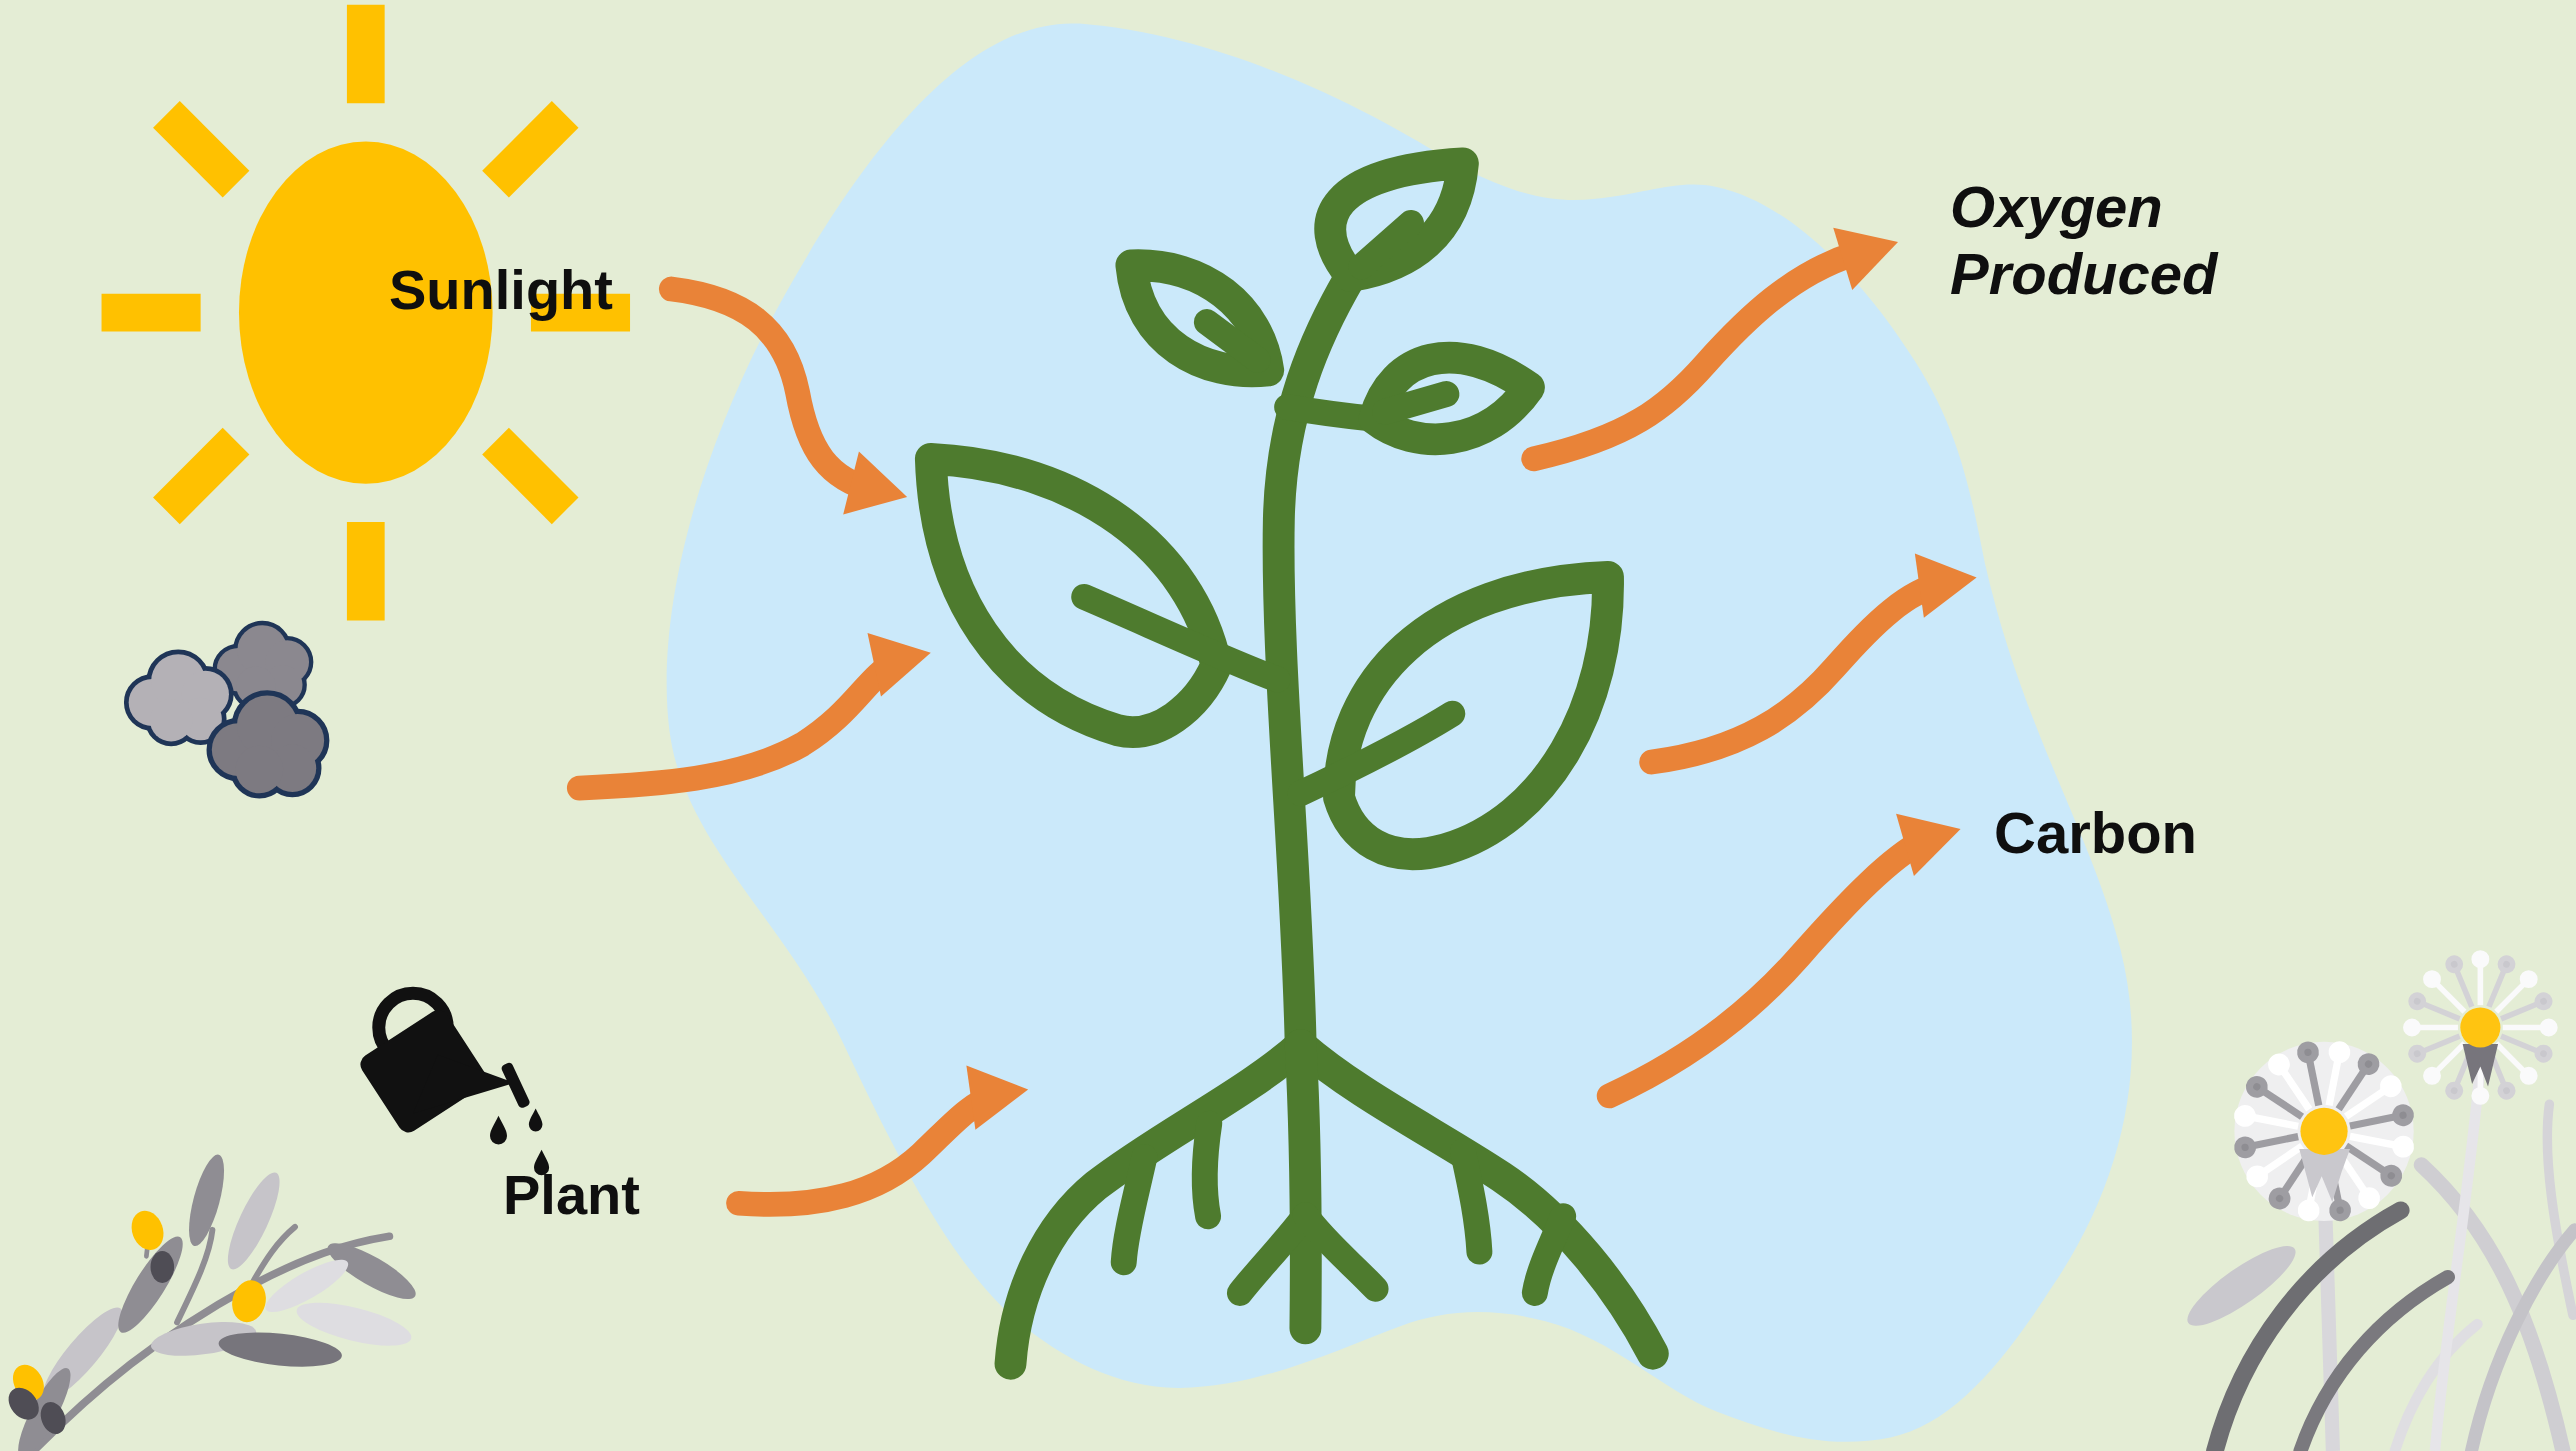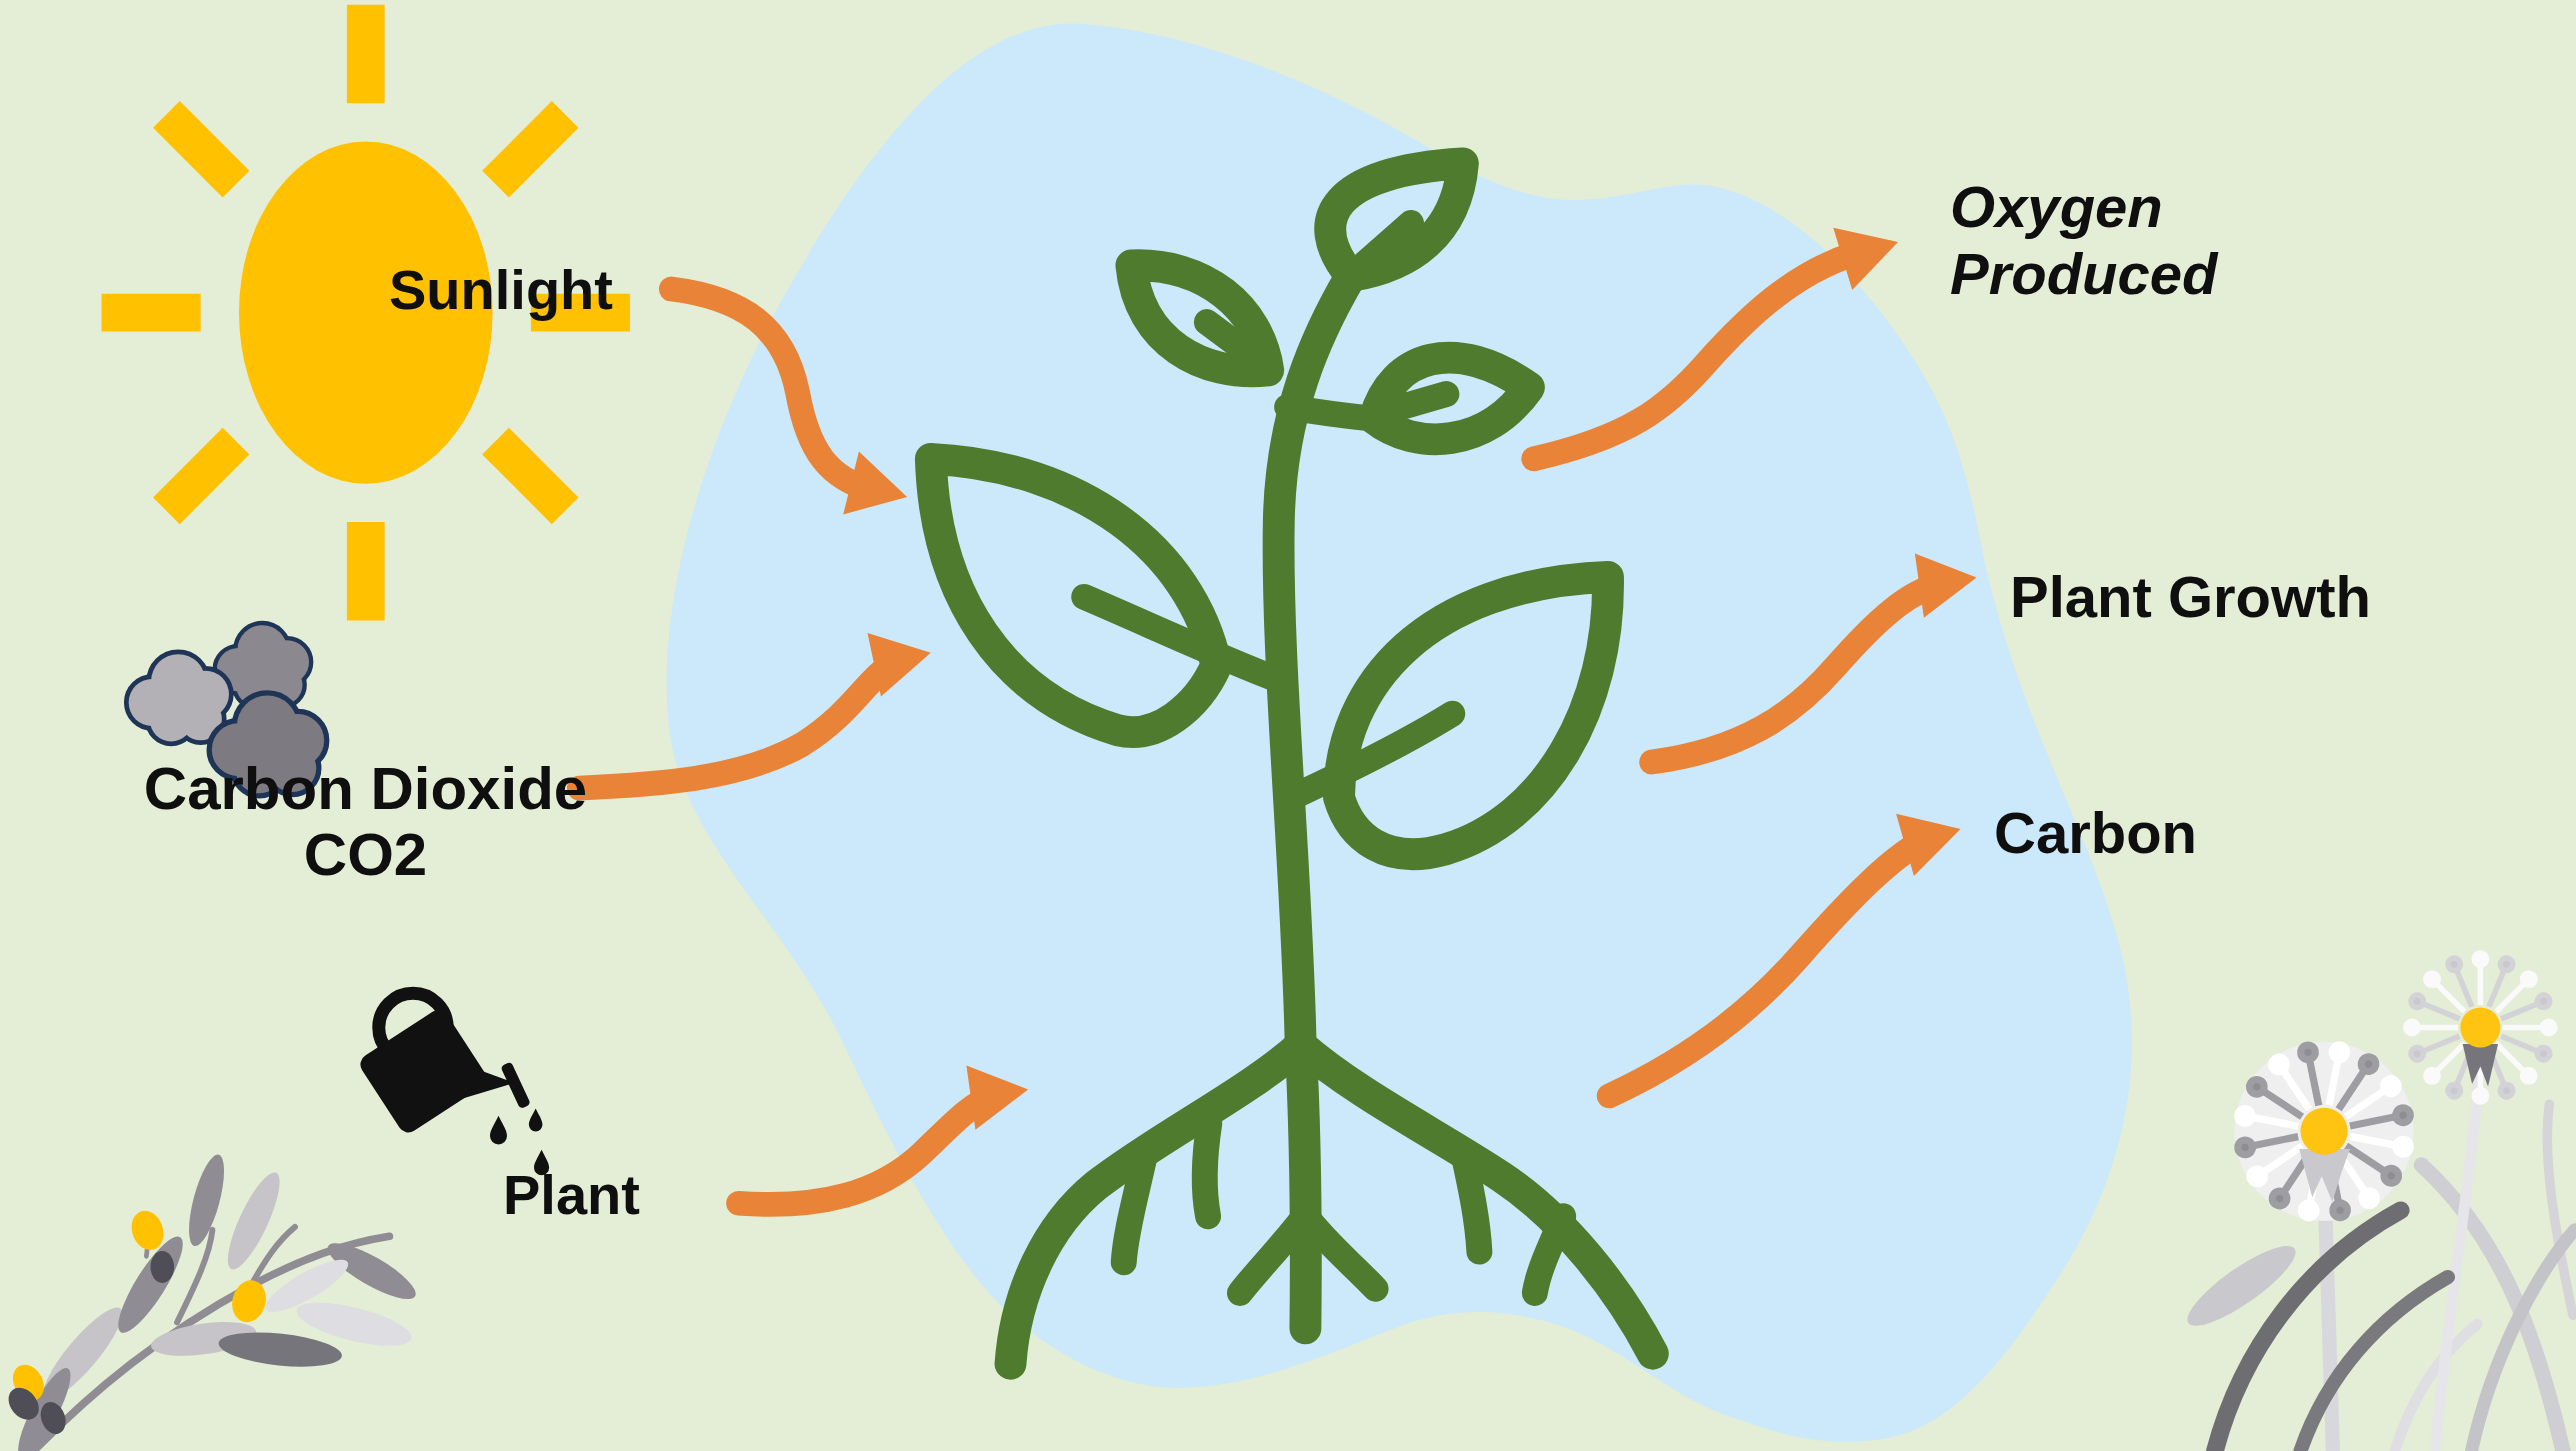--- a/index.html
+++ b/index.html
@@ -262,30 +262,25 @@
         <ellipse cx="48" cy="2344" rx="24" ry="32" transform="rotate(-30 48 2344)" fill="#FFC100"></ellipse>
         <ellipse cx="275" cy="2148" rx="20" ry="27" fill="#4F4D55"></ellipse>
         <ellipse cx="40" cy="2380" rx="22" ry="30" transform="rotate(-40 40 2380)" fill="#4F4D55"></ellipse>
         <ellipse cx="90" cy="2404" rx="20" ry="28" transform="rotate(-20 90 2404)" fill="#4F4D55"></ellipse>
       </g>
     </g>
   </svg>
 
   <div class="label label-left" style="left:389px; top:258px;">Sunlight</div>
 
-  <div class="label label-left label-center" style="left:103px; top:756px; width:525px; font-size:60px;">
-    <span class="lbl-line">Carbon Dioxide</span>
-    <span class="lbl-line">CO2</span>
-  </div>
 
   <div class="label label-left" style="left:503px; top:1163px;">Plant</div>
 
   <div class="label label-right" style="left:1950px; top:173px;font-style:italic;">
     <span class="lbl-line">Oxygen</span>
     <span class="lbl-line">Produced</span>
   </div>
 
-  <div class="label label-right" style="left:2010px; top:563px;">Plant Growth</div>
 
   <div class="label label-right" style="left:1994px; top:799px;">Carbon</div>
 
 </div>
 
 
 </body></html>

